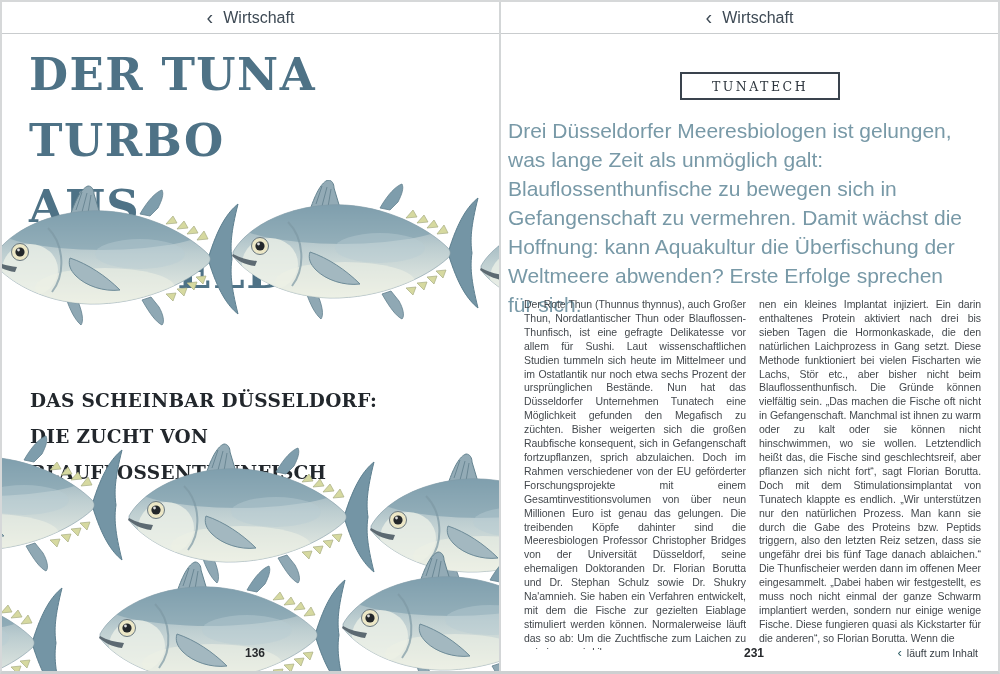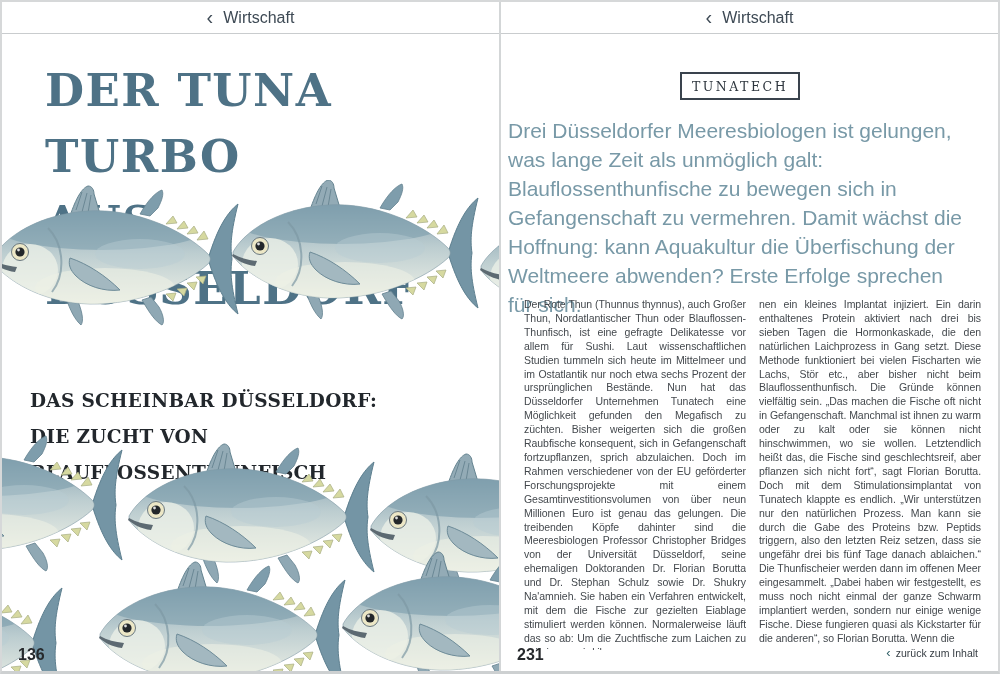--- a/index.html
+++ b/index.html
@@ -9,33 +9,33 @@
   .page{position:absolute;top:0;height:100%;width:497px;background:#fff;}
   .page-left{left:0;}
   .page-right{left:499px;}
   .divider{position:absolute;left:497px;top:0;width:2px;height:100%;background:#d3d6d7;}
 
   .appbar{position:relative;height:31px;border-bottom:1px solid #c9ccce;
     display:flex;align-items:center;justify-content:center;gap:10px;
     font-size:16px;color:var(--chrome-text,#3d4954);cursor:default;}
   .appbar .chev{font-size:20px;line-height:1;margin-top:-2px;}
 
-  .headline{position:absolute;left:27px;top:40px;margin:16px;
+  .headline{position:absolute;left:27px;top:40px;margin:0;
     font-family:"DejaVu Serif","Liberation Serif",serif;font-weight:bold;
     font-size:45px;line-height:66px;letter-spacing:1.5px;color:var(--headline,#4e7286);}
   .subhead{position:absolute;left:28px;top:345px;
     font-family:"DejaVu Serif","Liberation Serif",serif;font-weight:bold;
     font-size:18.5px;line-height:36px;letter-spacing:.3px;color:#22272c;}
   .band{position:absolute;left:0;width:497px;overflow:hidden;}
   .band-top{top:178px;height:156px;}
   .band-bottom{top:426px;height:243px;}
-  .pagenum{position:absolute;left:16px;right:0;top:644px;text-align:left;
-    font-size:16px;font-weight:bold;color:#26292c;z-index:5;}
+  .pagenum{position:absolute;left:9px;right:0;top:644px;text-align:center;
+    font-size:12px;font-weight:bold;color:#26292c;z-index:5;}
 
-  .kicker{position:absolute;left:179px;top:70px;width:120px;height:28px;
+  .kicker{position:absolute;left:179px;top:70px;width:160px;height:28px;
     border:2px solid #3a434d;box-sizing:border-box;display:flex;align-items:center;justify-content:center;
     font-family:"DejaVu Serif","Liberation Serif",serif;font-size:12.5px;letter-spacing:2.5px;color:#2d353d;background:#fff;}
   .intro{position:absolute;left:7px;top:114px;width:464px;
     font-size:21px;line-height:29px;color:var(--intro,#7899a7);}
   .columns{position:absolute;left:23px;top:296px;width:458px;height:352px;
     display:flex;gap:13px;overflow:hidden;}
   .col{width:222px;height:100%;overflow:hidden;text-align:justify;
     font-size:10.5px;line-height:13.9px;letter-spacing:-.05px;color:var(--body,#43484d);}
   .backlink{position:absolute;right:20px;top:645px;font-size:10.5px;color:#363d43;
     display:flex;align-items:center;gap:5px;cursor:default;}
@@ -126,17 +126,17 @@
     </div>
     <div class="kicker">TUNATECH</div>
     <div class="intro">Drei Düsseldorfer Meeresbiologen ist gelungen, was lange Zeit als unmöglich galt: Blauflossenthunfische zu bewegen sich in Gefangenschaft zu vermehren. Damit wächst die Hoffnung: kann Aquakultur die Überfischung der Weltmeere abwenden? Erste Erfolge sprechen für sich.</div>
     <div class="columns">
       <div class="col">Der Rote Thun (Thunnus thynnus), auch Großer Thun, Nordatlantischer Thun oder Blauflossen-Thunfisch, ist eine gefragte Delikatesse vor allem für Sushi. Laut wissenschaftlichen Studien tummeln sich heute im Mittelmeer und im Ostatlantik nur noch etwa sechs Prozent der ursprünglichen Bestände. Nun hat das Düsseldorfer Unternehmen Tunatech eine Möglichkeit gefunden den Megafisch zu züchten. Bisher weigerten sich die großen Raubfische konsequent, sich in Gefangenschaft fortzupflanzen, sprich abzulaichen. Doch im Rahmen verschiedener von der EU geförderter Forschungsprojekte mit einem Gesamtinvestitionsvolumen von über neun Millionen Euro ist genau das gelungen. Die treibenden Köpfe dahinter sind die Meeresbiologen Professor Christopher Bridges von der Universität Düsseldorf, seine ehemaligen Doktoranden Dr. Florian Borutta und Dr. Stephan Schulz sowie Dr. Shukry Na'amnieh. Sie haben ein Verfahren entwickelt, mit dem die Fische zur gezielten Eiablage stimuliert werden können. Normalerweise läuft das so ab: Um die Zuchtfische zum Laichen zu animieren, wird ih-</div>
       <div class="col">nen ein kleines Implantat injiziert. Ein darin enthaltenes Protein aktiviert nach drei bis sieben Tagen die Hormonkaskade, die den natürlichen Laichprozess in Gang setzt. Diese Methode funktioniert bei vielen Fischarten wie Lachs, Stör etc., aber bisher nicht beim Blauflossenthunfisch. Die Gründe können vielfältig sein. „Das machen die Fische oft nicht in Gefangenschaft. Manchmal ist ihnen zu warm oder zu kalt oder sie können nicht hinschwimmen, wo sie wollen. Letztendlich heißt das, die Fische sind geschlechtsreif, aber pflanzen sich nicht fort“, sagt Florian Borutta. Doch mit dem Stimulationsimplantat von Tunatech klappte es endlich. „Wir unterstützen nur den natürlichen Prozess. Man kann sie durch die Gabe des Proteins bzw. Peptids triggern, also den letzten Reiz setzen, dass sie ungefähr drei bis fünf Tage danach ablaichen.“ Die Thunfischeier werden dann im offenen Meer eingesammelt. „Dabei haben wir festgestellt, es muss noch nicht einmal der ganze Schwarm implantiert werden, sondern nur einige wenige Fische. Diese fungieren quasi als Kickstarter für die anderen“, so Florian Borutta. Wenn die</div>
     </div>
     <div class="pagenum">231</div>
     <div class="backlink">
       <span class="chev">‹</span>
-      <span>zurück zum Inhalt</span>
+      <span>läuft zum Inhalt</span>
     </div>
   </div>
 
 </div>
 
 </body></html>

